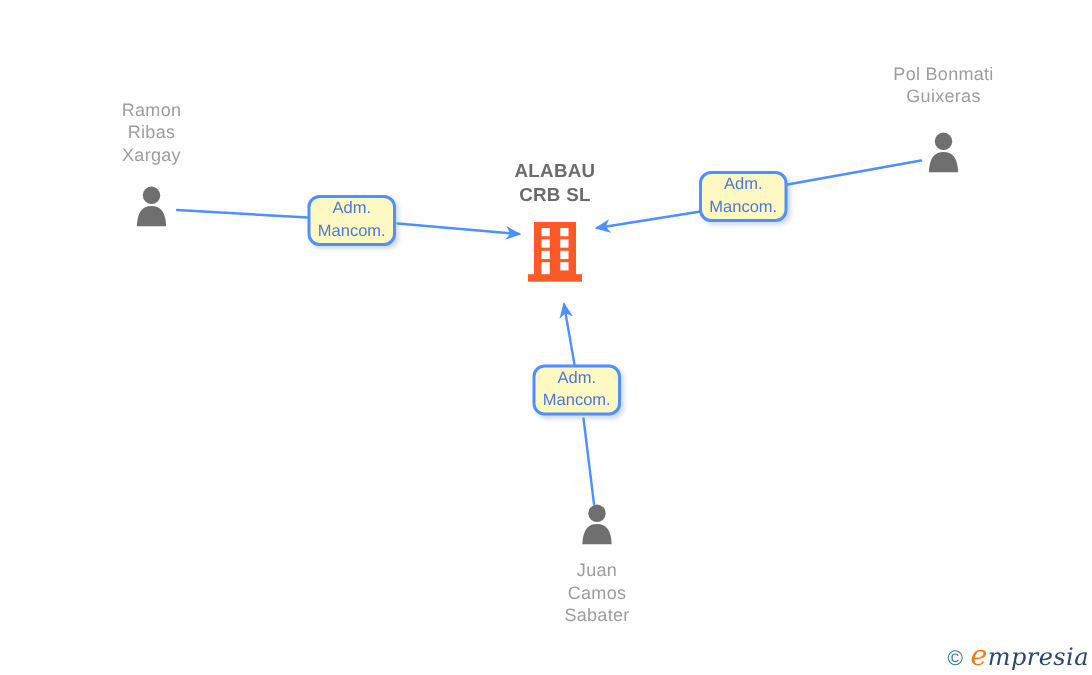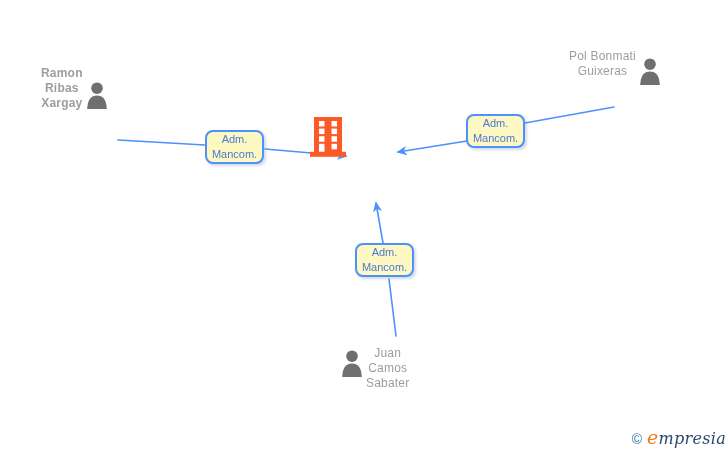--- a/index.html
+++ b/index.html
@@ -18,21 +18,21 @@
   svg.edges-layer {
     position: absolute;
     left: 0; top: 0;
     width: 728px; height: 450px;
     z-index: 1;
   }
   .node {
     position: absolute;
     width: 120px;
     display: flex;
-    flex-direction: row;
+    flex-direction: column;
     align-items: center;
     z-index: 2;
     cursor: pointer;
   }
   .person-name {
     font-size: 12px;
     line-height: 15px;
     letter-spacing: 0.2px;
     color: #9d9d9d;
     white-space: pre-line;
@@ -40,25 +40,25 @@
   }
   .company-name {
     font-size: 12.5px;
     font-weight: bold;
     line-height: 15.5px;
     letter-spacing: 0.2px;
     color: #6b6b6b;
     white-space: pre-line;
     text-align: center;
   }
-  .node-ramon   { left: 41px;  top: 66px; font-weight: bold; }
+  .node-ramon   { left: 41px;  top: 66px; }
   .node-ramon .person-icon { margin-top: 13px; }
   .node-pol     { left: 569px; top: 42px; }
   .node-pol .person-icon   { margin-top: 16px; }
-  .node-juan    { left: 338px; top: 336px; flex-direction: row; }
+  .node-juan    { left: 338px; top: 336px; flex-direction: column; }
   .node-juan .person-name  { margin-top: 10px; }
   .node-company { left: 310px; top: 107px; }
   .node-company .building-icon { margin-top: 10px; }
 
   .edge-label {
     position: absolute;
     width: 55px;
     height: 30px;
     background: #fef9c3;
     border: 2px solid #4d90fe;
@@ -137,20 +137,22 @@
   <div class="node node-pol">
     <div class="person-name">Pol Bonmati
 Guixeras</div>
     <svg class="person-icon" width="28" height="27" viewBox="0 0 28 27">
       <circle cx="14" cy="6.2" r="5.8" fill="#6f6f6f"></circle>
       <path d="M14 13.4 C8.2 13.4 4.6 17 4.2 27 L23.8 27 C23.4 17 19.8 13.4 14 13.4 Z" fill="#6f6f6f"></path>
     </svg>
   </div>
 
   <div class="node node-company">
+    <div class="company-name">ALABAU
+CRB SL</div>
     <svg class="building-icon" width="36" height="40" viewBox="0 0 36 40">
       <rect x="4" y="0" width="28" height="37" fill="#fb5a28"></rect>
       <rect x="0" y="34.8" width="36" height="5" fill="#fb5a28"></rect>
       <g fill="#ffffff">
         <rect x="9" y="4" width="5.5" height="5.5"></rect>
         <rect x="21.5" y="4" width="5.5" height="5.5"></rect>
         <rect x="9" y="11.6" width="5.5" height="5.5"></rect>
         <rect x="21.5" y="11.6" width="5.5" height="5.5"></rect>
         <rect x="9" y="19.2" width="5.5" height="5.5"></rect>
         <rect x="21.5" y="19.2" width="5.5" height="5.5"></rect>

